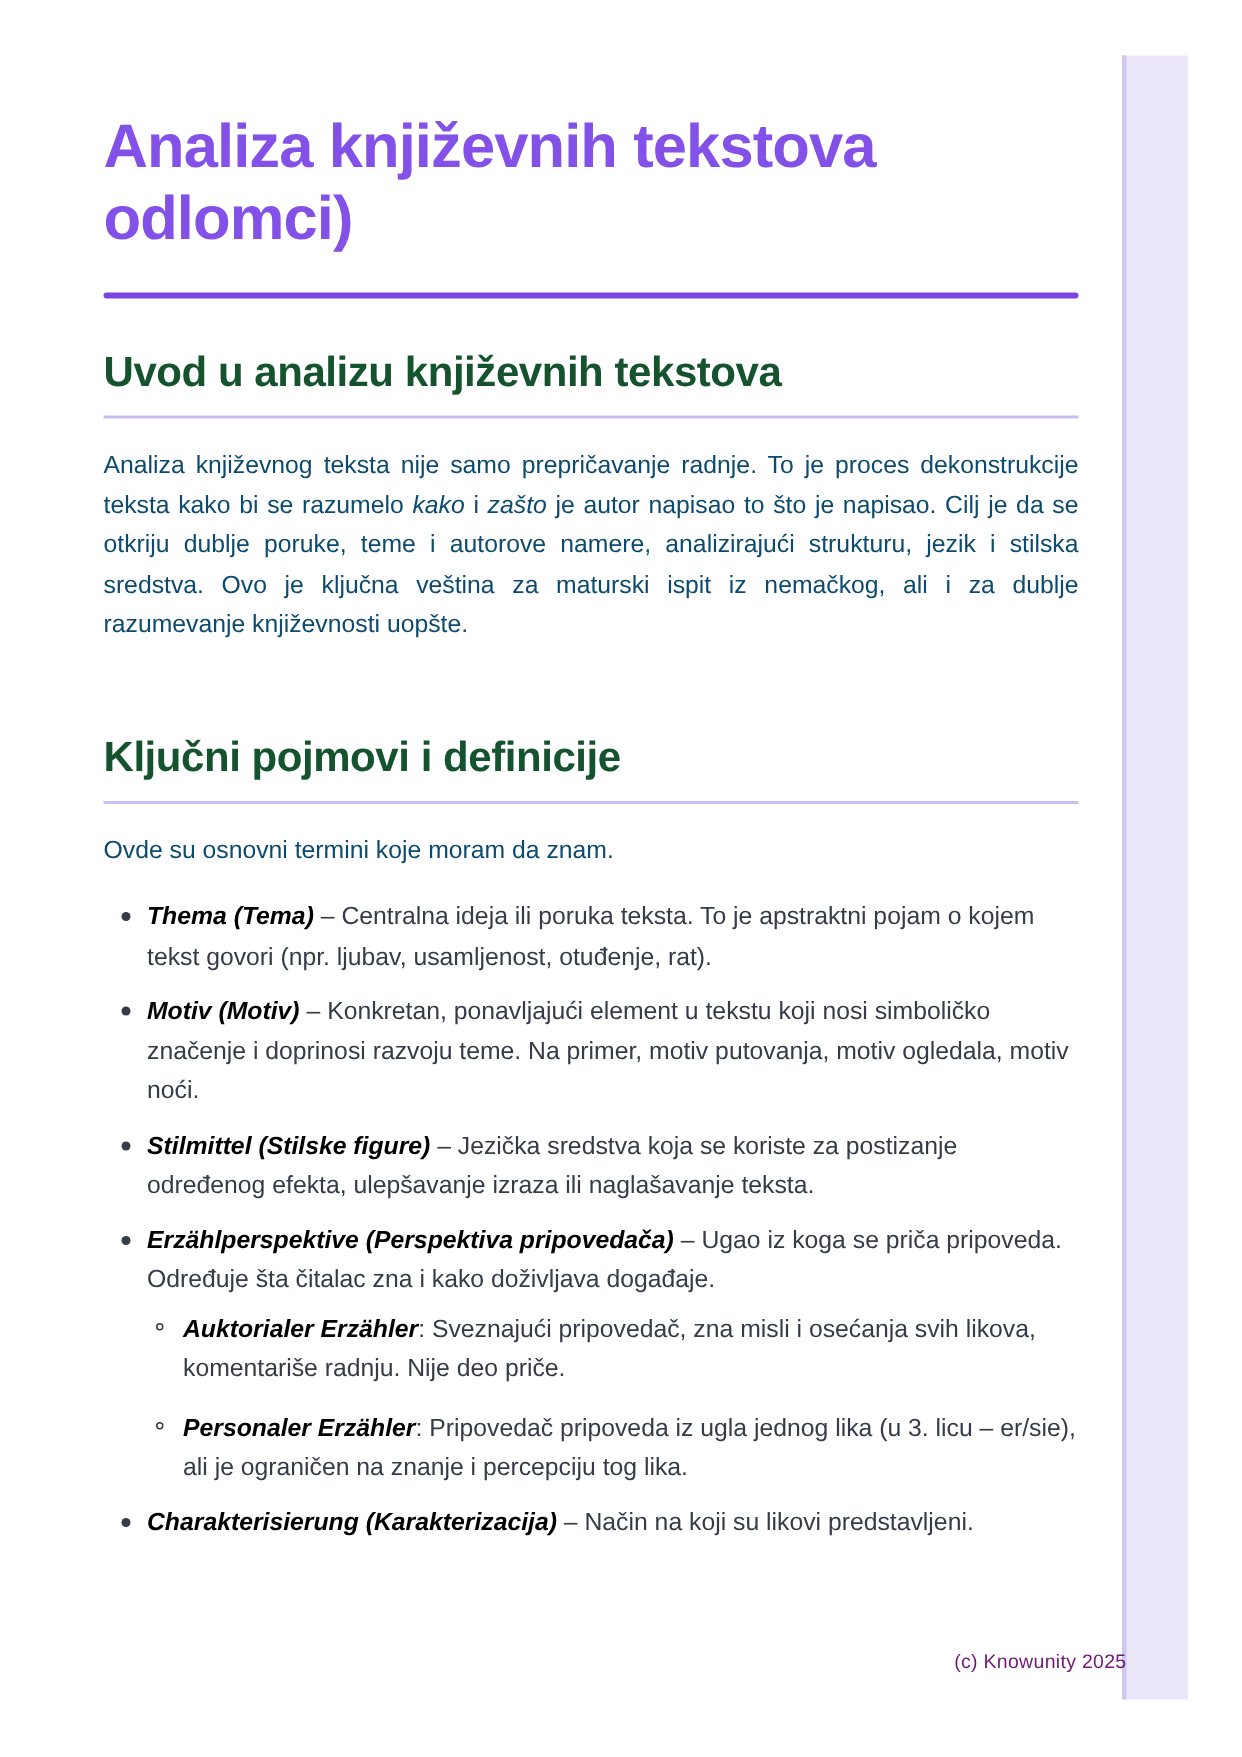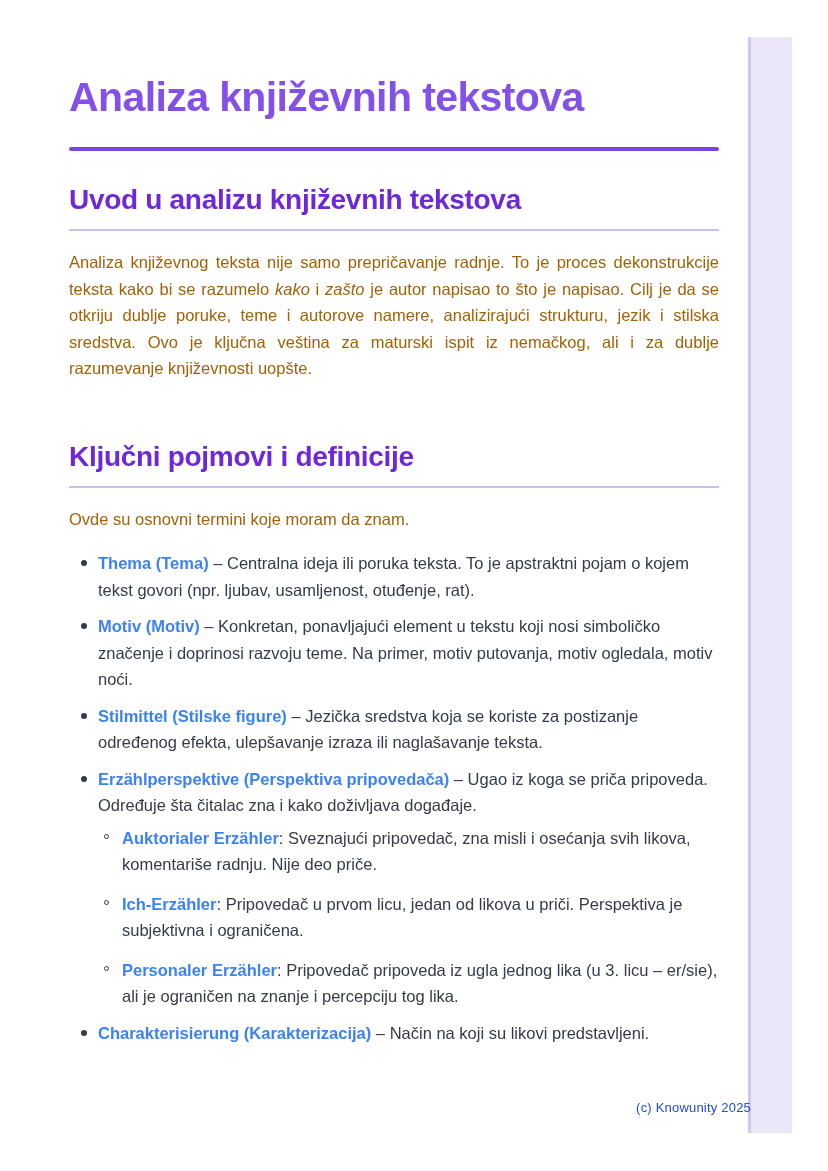--- a/index.html
+++ b/index.html
@@ -43,39 +43,39 @@
     height: 4px; width: 650px;
     background: #7B46E0;
     border-radius: 2px;
   }
 
   h2 {
     margin: 32px 0 0 0;
     font-size: 28px; line-height: 34px;
     font-weight: bold;
     letter-spacing: -0.3px;
-    color: #6d28d9;
+    color: #14532d;
   }
   h2.mt-lg { margin-top: 58px; }
 
   .h2-rule {
     margin-top: 12px;
     height: 2px; width: 650px;
     background: #CBBDF2;
   }
 
   .para {
     margin: 18px 0 0 0;
     font-size: 16.5px; line-height: 26.5px;
-    color: #a16207;
+    color: #0c4a6e;
   }
   .justify { text-align: justify; }
   .intro { }
   em { font-style: italic; }
-  strong { font-weight: bold; color: #3b82f6; }
+  strong { font-weight: bold; color: #000000; font-style: italic; }
 
   ul.blist {
     list-style: none;
     margin: 18px 0 0 0; padding: 0;
     font-size: 16.5px; line-height: 26.5px;
   }
   ul.blist > li {
     position: relative;
     padding-left: 29px;
     margin-bottom: 10px;
@@ -103,35 +103,36 @@
     border: 1.5px solid #353b47;
     border-radius: 50%;
     background: transparent;
   }
 
   .footer {
     position: absolute;
     top: 1100px; right: 55px;
     font-size: 13px;
     letter-spacing: 0.2px;
-    color: #1d4ed8;
+    color: #701a75;
     z-index: 2;
   }
 </style>
 </head>
 <body>
 
 <div class="page">
 
   <div class="side-bar"></div>
 
   <div class="content">
 
     <h1>
         <span class="tl">Analiza književnih tekstova</span>
+        <span class="tl">odlomci)</span>
       </h1>
 
     <div class="title-rule"></div>
 
     <h2>Uvod u analizu književnih tekstova</h2>
     <div class="h2-rule"></div>
 
     <p class="para justify"><span>Analiza književnog teksta nije samo prepričavanje radnje. To je proces dekonstrukcije teksta kako bi se razumelo </span><em>kako</em><span> i </span><em>zašto</em><span> je autor napisao to što je napisao. Cilj je da se otkriju dublje poruke, teme i autorove namere, analizirajući strukturu, jezik i stilska sredstva. Ovo je ključna veština za maturski ispit iz nemačkog, ali i za dublje razumevanje književnosti uopšte.</span></p>
 
     <h2 class="mt-lg">Ključni pojmovi i definicije</h2>
@@ -143,21 +144,20 @@
 
       <li><span class="marker disc"></span><strong>Thema (Tema)</strong><span> – </span><span>Centralna ideja ili poruka teksta. To je apstraktni pojam o kojem tekst govori (npr. ljubav, usamljenost, otuđenje, rat).</span></li>
 
       <li><span class="marker disc"></span><strong>Motiv (Motiv)</strong><span> – </span><span>Konkretan, ponavljajući element u tekstu koji nosi simboličko značenje i doprinosi razvoju teme. Na primer, motiv putovanja, motiv ogledala, motiv noći.</span></li>
 
       <li><span class="marker disc"></span><strong>Stilmittel (Stilske figure)</strong><span> – </span><span>Jezička sredstva koja se koriste za postizanje određenog efekta, ulepšavanje izraza ili naglašavanje teksta.</span></li>
 
       <li><span class="marker disc"></span><strong>Erzählperspektive (Perspektiva pripovedača)</strong><span> – </span><span>Ugao iz koga se priča pripoveda. Određuje šta čitalac zna i kako doživljava događaje.</span>
         <ul class="sublist">
           <li><span class="marker circle"></span><strong>Auktorialer Erzähler</strong><span>: </span><span>Sveznajući pripovedač, zna misli i osećanja svih likova, komentariše radnju. Nije deo priče.</span></li>
-          <li><span class="marker circle"></span><strong>Ich-Erzähler</strong><span>: </span><span>Pripovedač u prvom licu, jedan od likova u priči. Perspektiva je subjektivna i ograničena.</span></li>
           <li><span class="marker circle"></span><strong>Personaler Erzähler</strong><span>: </span><span>Pripovedač pripoveda iz ugla jednog lika (u 3. licu – er/sie), ali je ograničen na znanje i percepciju tog lika.</span></li>
         </ul>
       </li>
 
       <li><span class="marker disc"></span><strong>Charakterisierung (Karakterizacija)</strong><span> – </span><span>Način na koji su likovi predstavljeni.</span></li>
 
     </ul>
   </div>
 
   <div class="footer">(c) Knowunity 2025</div>

